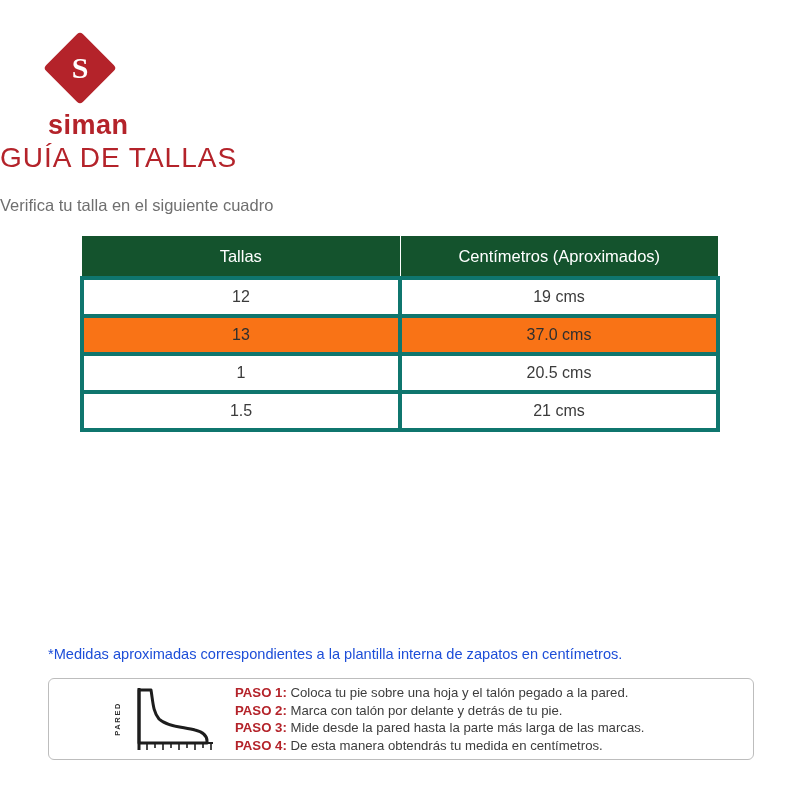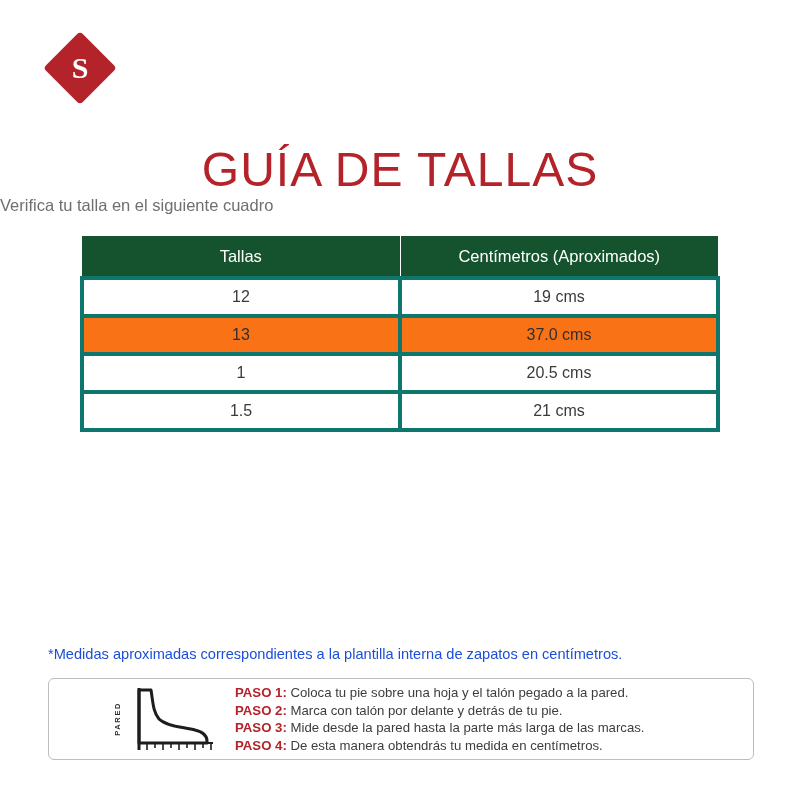--- a/index.html
+++ b/index.html
@@ -53,22 +53,22 @@
     letter-spacing: 0.5px;
     font-family: "Liberation Sans", sans-serif;
   }
 
   
   .title {
     position: absolute;
     top: 142px;
     left: 0;
     width: 100%;
-    text-align: center;
-    font-size: 48px;
+    text-align: left;
+    font-size: 28px;
     letter-spacing: 1px;
     color: #b4232a;
     font-weight: normal;
     font-family: "Liberation Sans", sans-serif;
   }
   .subtitle {
     position: absolute;
     top: 196px;
     left: 0;
     width: 100%;
@@ -163,20 +163,21 @@
     font-weight: bold;
   }
 </style>
 </head>
 <body>
 
 <div class="logo-block">
   <div class="logo-mark">
     <span>S</span>
   </div>
+  <div class="logo-word">siman</div>
 </div>
 
 <div class="title">GUÍA DE TALLAS</div>
 <div class="subtitle">Verifica tu talla en el siguiente cuadro</div>
 
 <table class="size-table">
   <thead>
     <tr>
       <th>Tallas</th>
       <th>Centímetros (Aproximados)</th>

